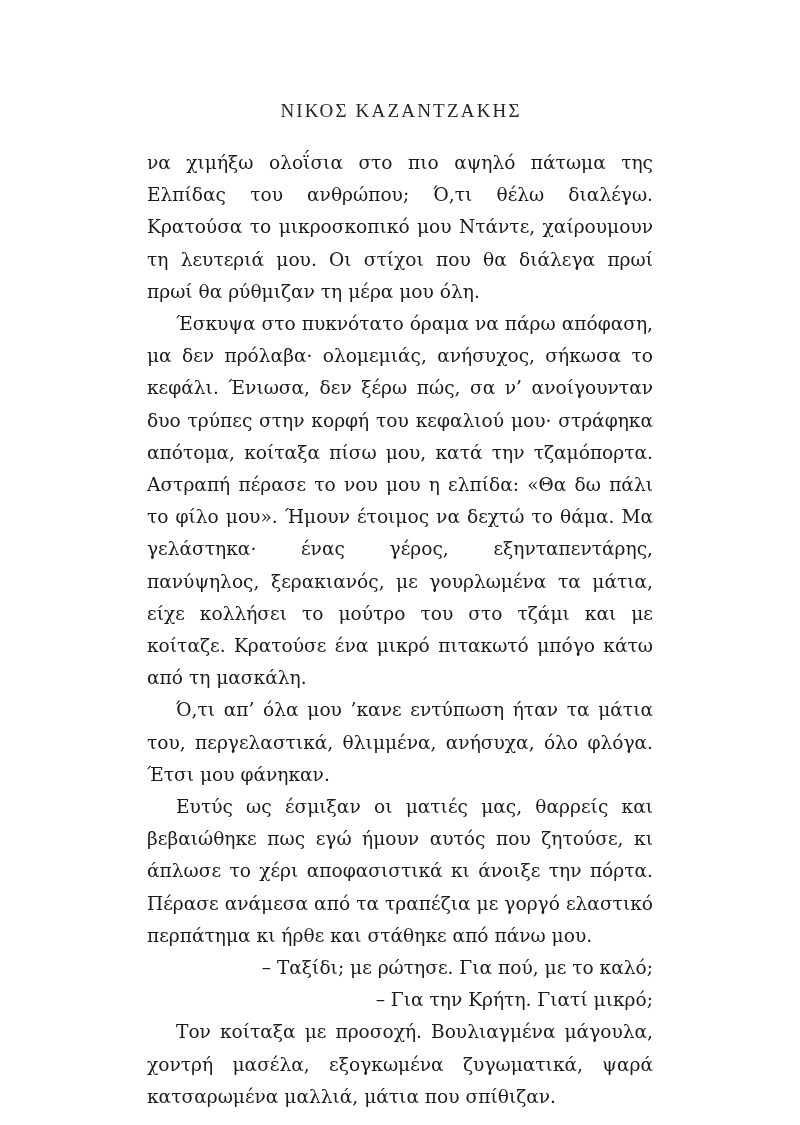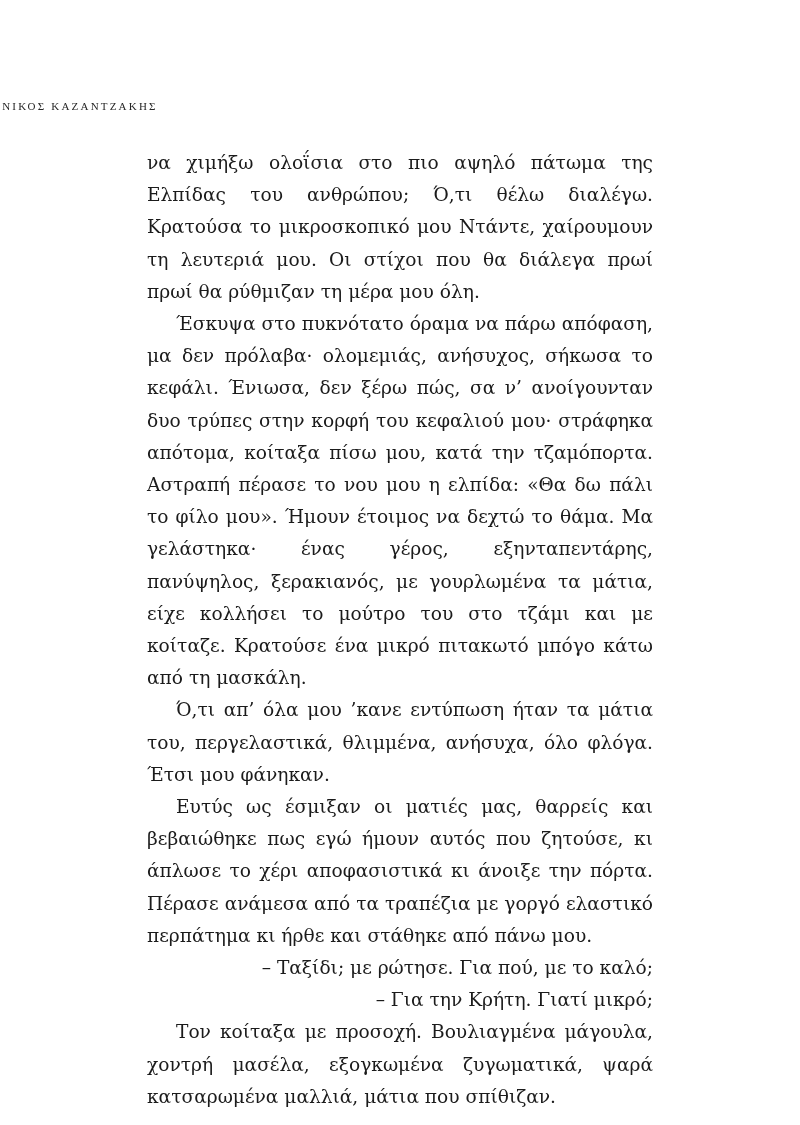--- a/index.html
+++ b/index.html
@@ -17,22 +17,23 @@
     margin: 0 auto;
     overflow: hidden;
     box-sizing: border-box;
   }
 
   .running-head {
     position: absolute;
     top: 100px;
     left: 0;
     width: 800px;
+    text-align: center;
     font-family: "Liberation Serif", "DejaVu Serif", serif;
-    font-size: 11px;
+    font-size: 19px;
     letter-spacing: 2.2px;
     color: #262626;
     text-indent: 2.2px;
     font-weight: 400;
   }
 
   .textblock {
     position: absolute;
     top: 147px;
     left: 147px;

